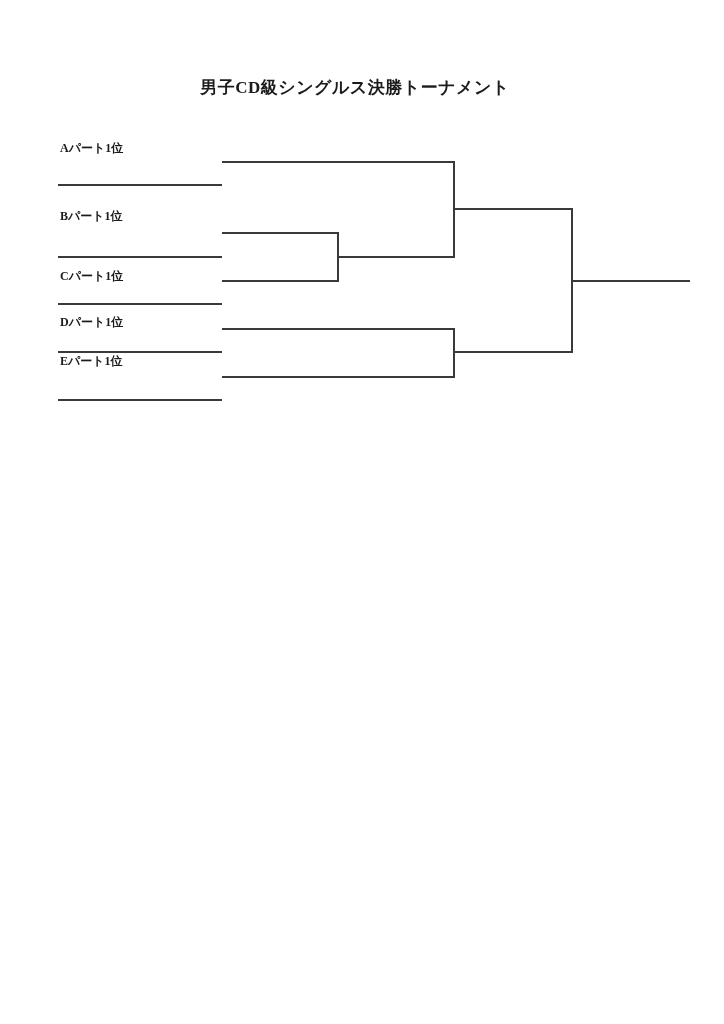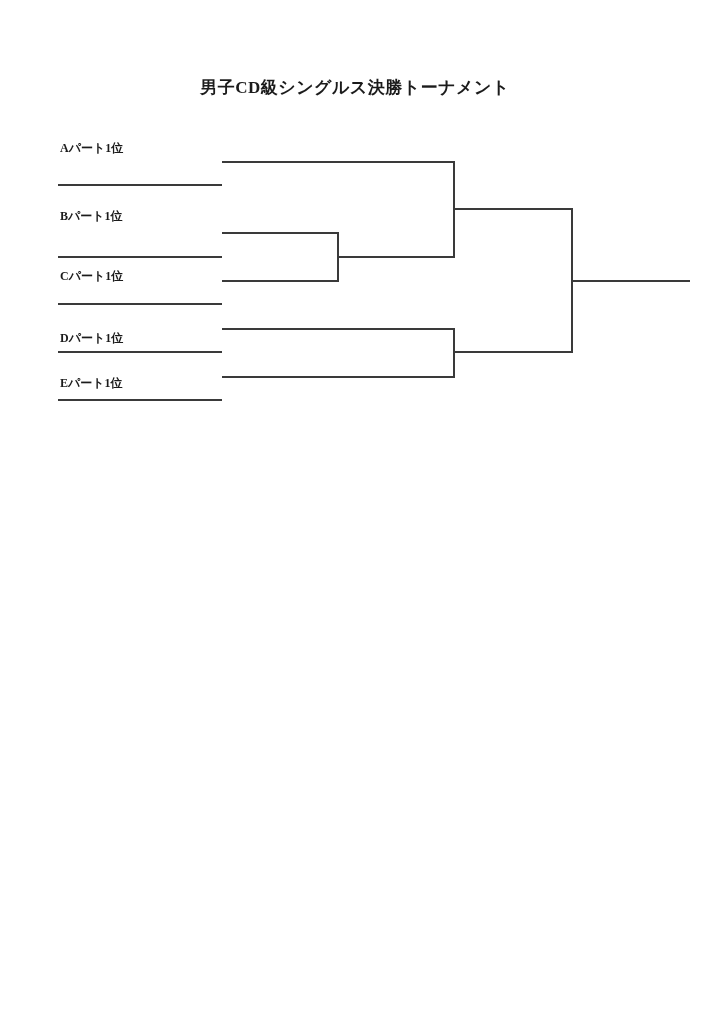--- a/index.html
+++ b/index.html
@@ -51,22 +51,22 @@
 </head>
 <body>
 
 <div class="page">
 
   <h1 class="title">男子CD級シングルス決勝トーナメント</h1>
 
   <div class="entry-label" style="top:140px">Aパート1位</div>
   <div class="entry-label" style="top:208px">Bパート1位</div>
   <div class="entry-label" style="top:268px">Cパート1位</div>
-  <div class="entry-label" style="top:330px">Dパート1位</div>
-  <div class="entry-label" style="top:375px">Eパート1位</div>
+  <div class="entry-label" style="top:314px">Dパート1位</div>
+  <div class="entry-label" style="top:353px">Eパート1位</div>
 
   <div class="hline" style="left:58px;top:184px;width:164px"></div>
   <div class="hline" style="left:58px;top:256px;width:164px"></div>
   <div class="hline" style="left:58px;top:303px;width:164px"></div>
   <div class="hline" style="left:58px;top:351px;width:164px"></div>
   <div class="hline" style="left:58px;top:399px;width:164px"></div>
 
   <div class="hline" style="left:222px;top:161px;width:233px"></div>
   <div class="hline" style="left:222px;top:232px;width:117px"></div>
   <div class="hline" style="left:222px;top:280px;width:117px"></div>

